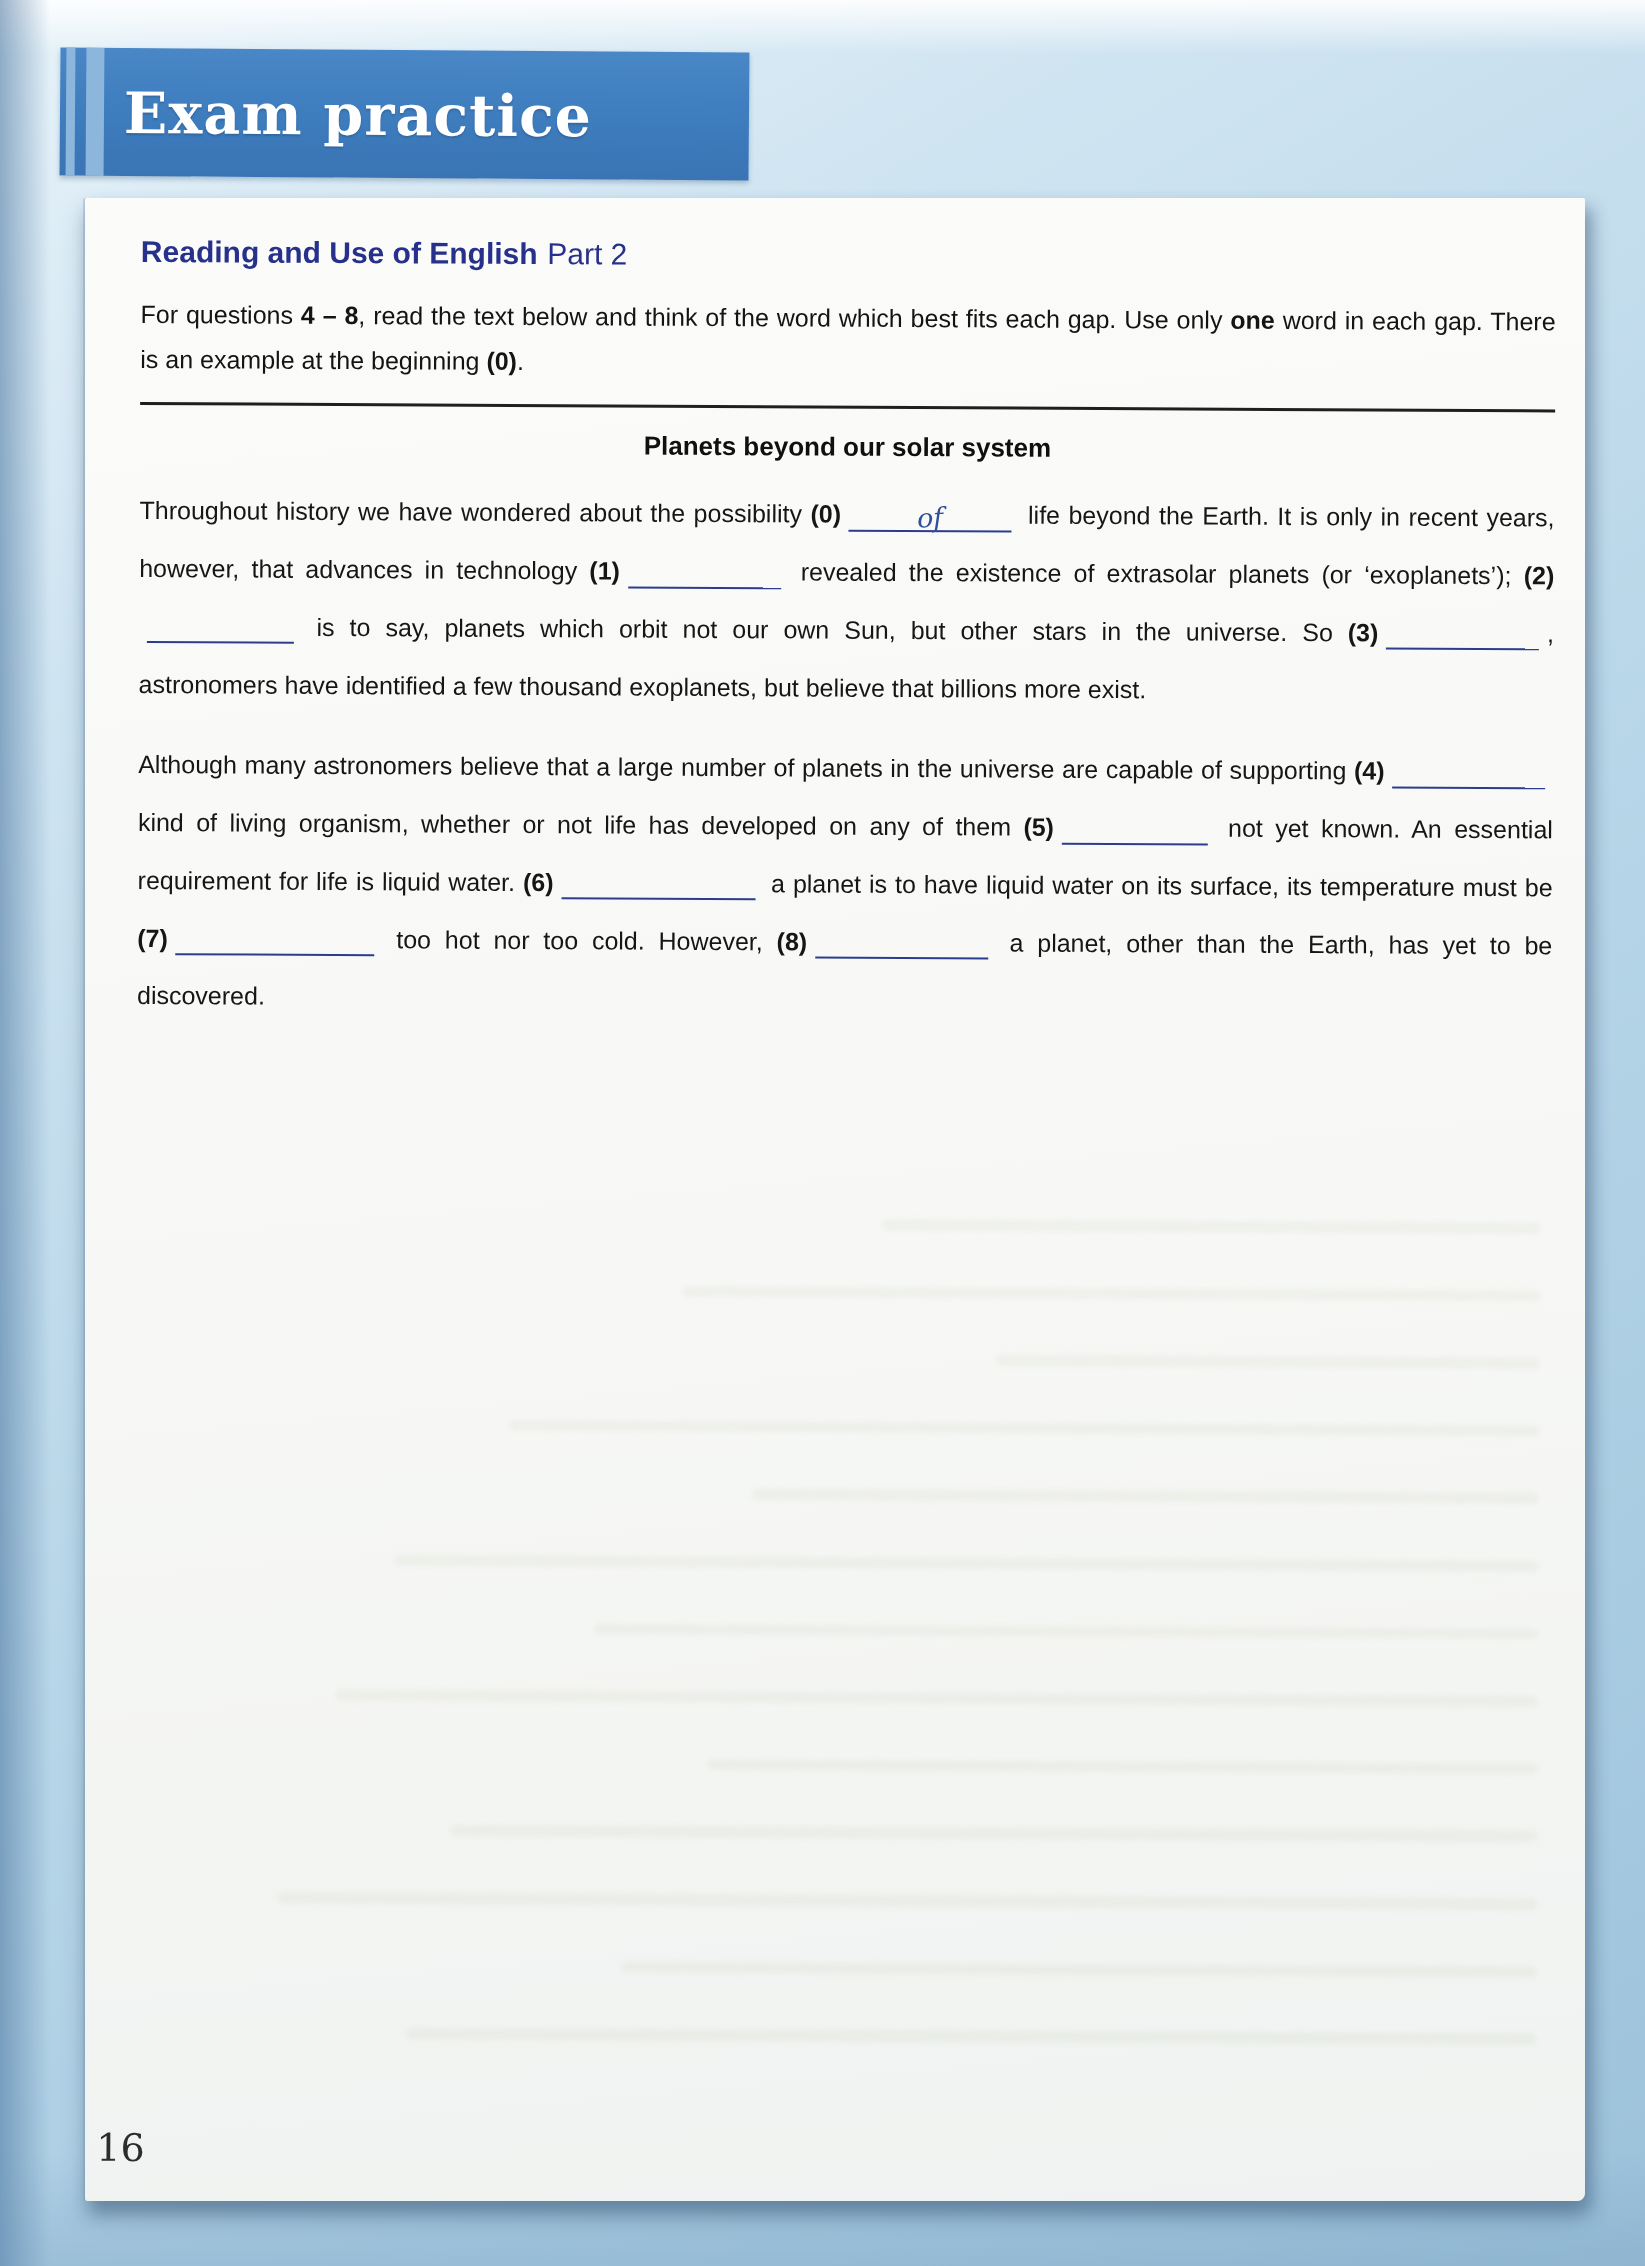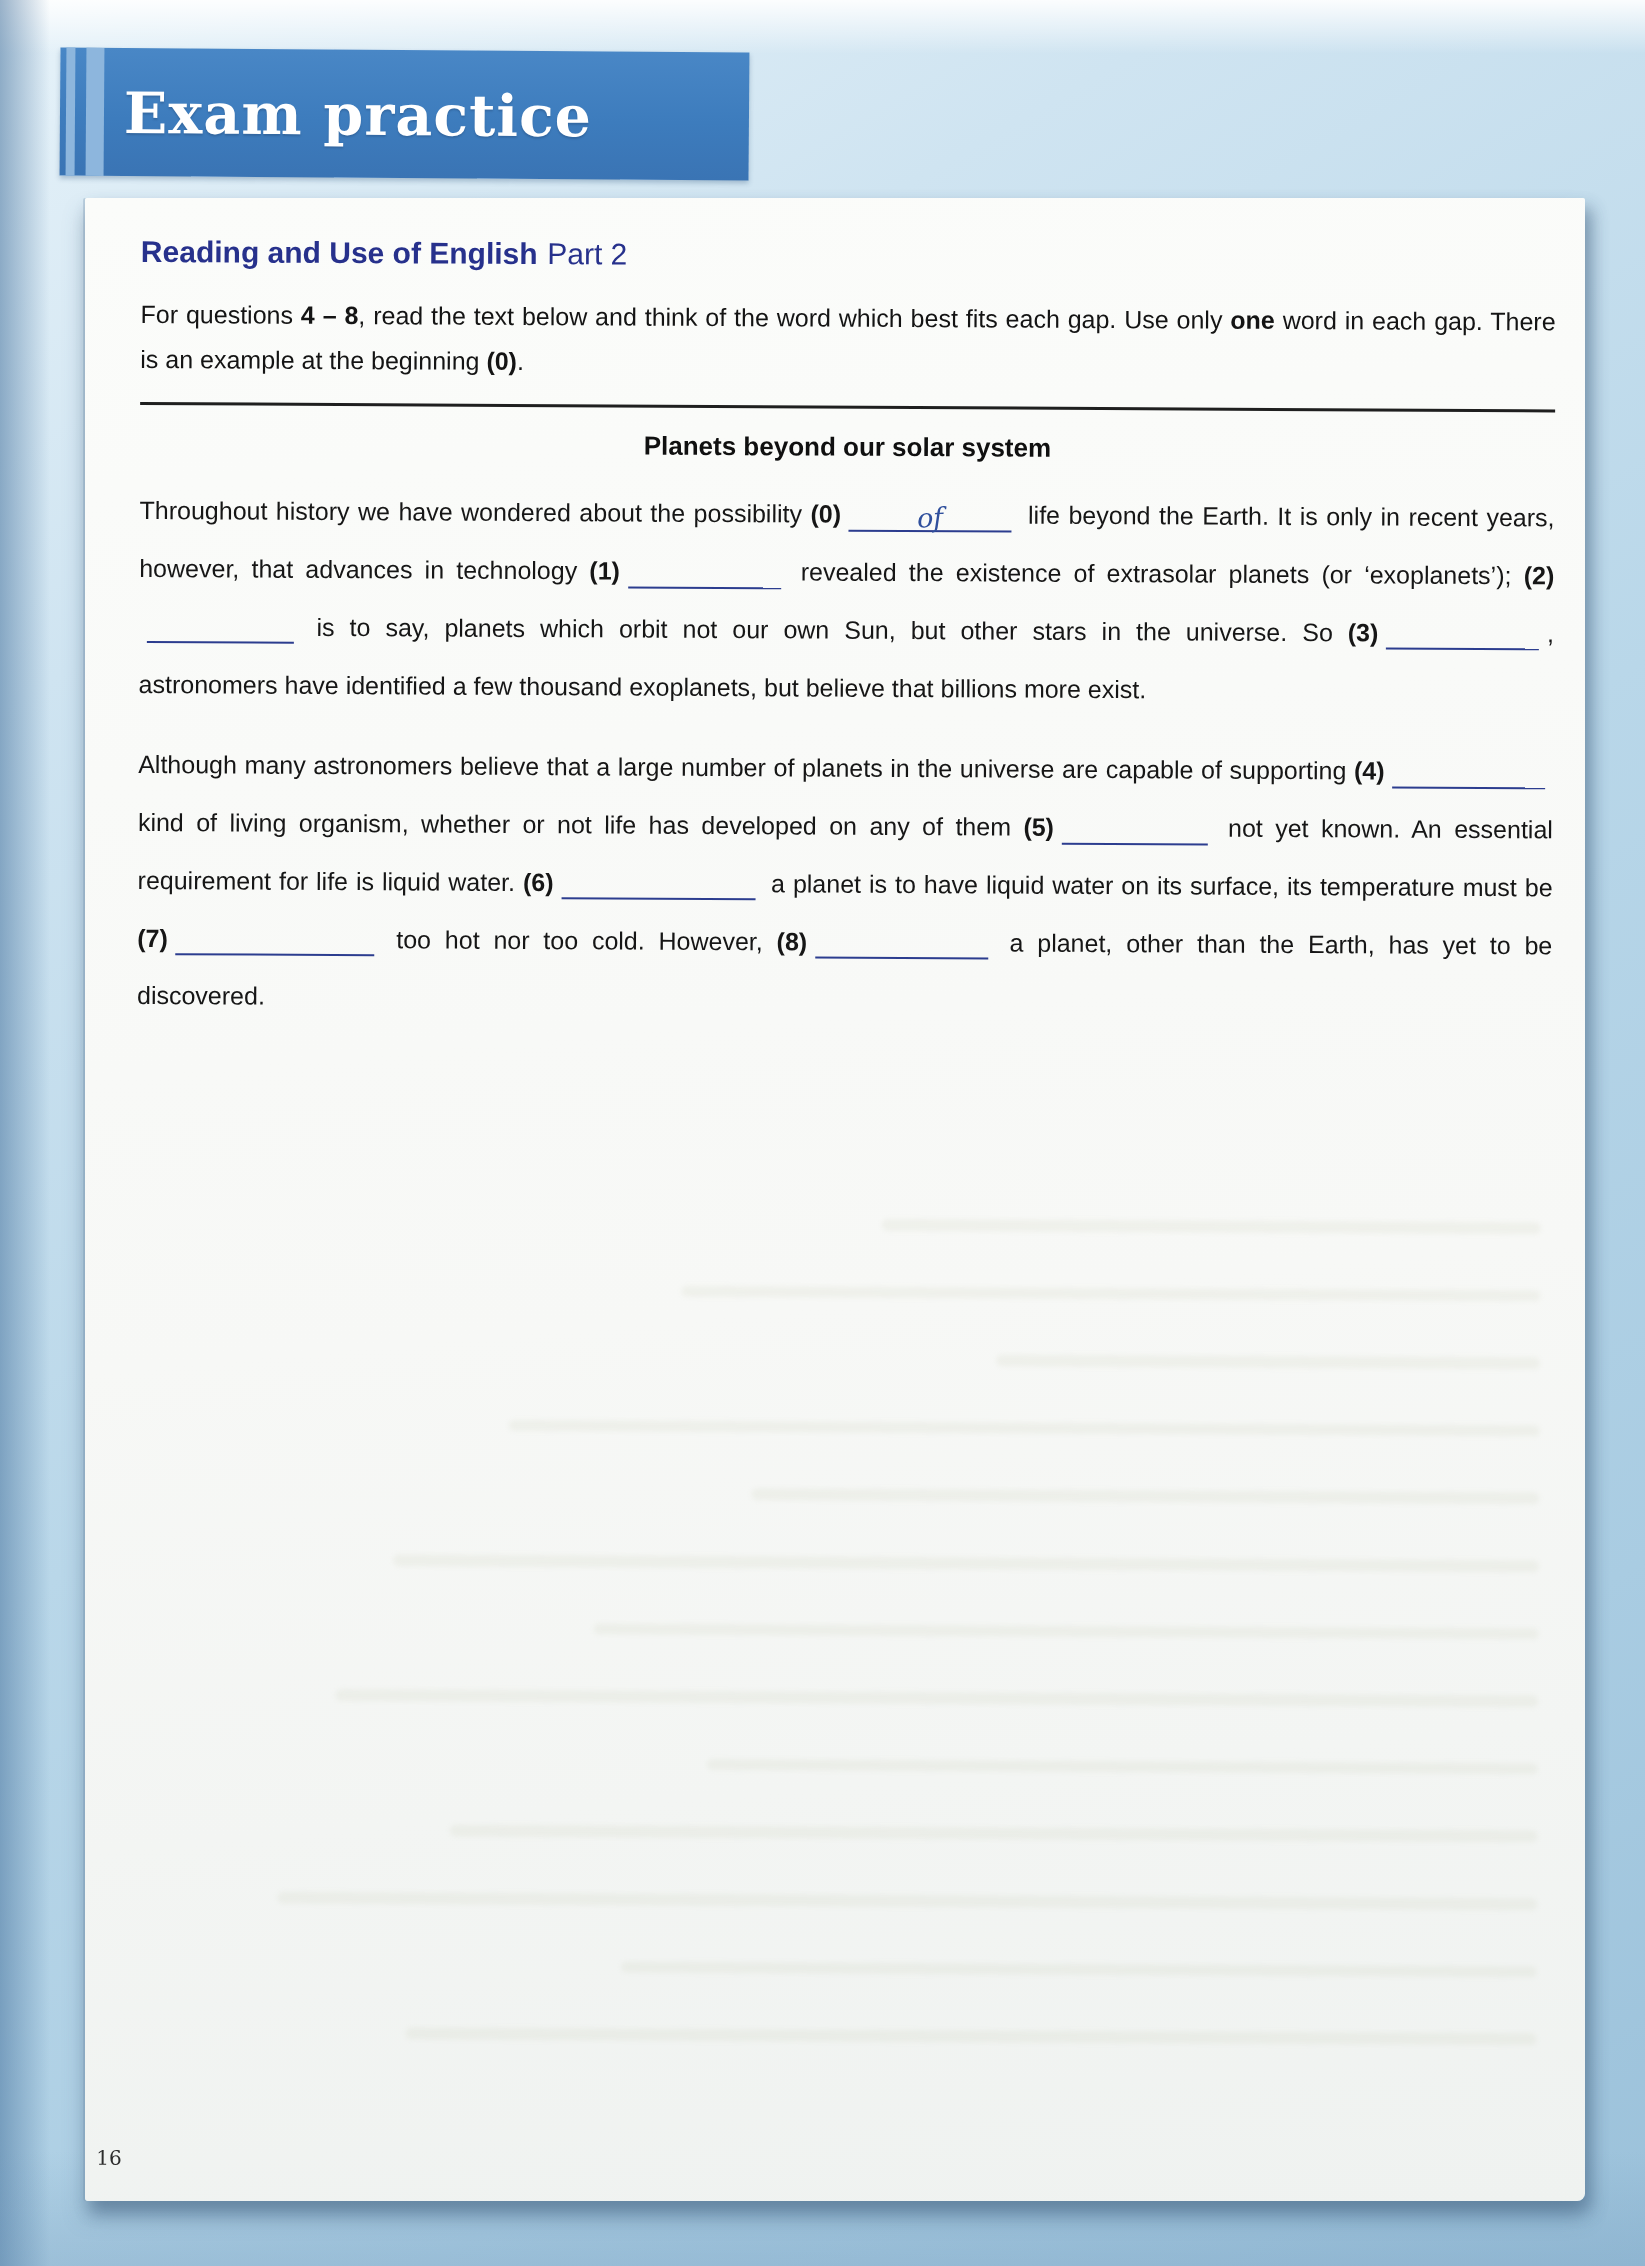--- a/index.html
+++ b/index.html
@@ -79,21 +79,21 @@
   .showthrough .gl:nth-child(7){width:66%;}
   .showthrough .gl:nth-child(8){width:84%;}
   .showthrough .gl:nth-child(9){width:58%;}
   .showthrough .gl:nth-child(10){width:76%;}
   .showthrough .gl:nth-child(11){width:88%;}
   .showthrough .gl:nth-child(12){width:64%;}
   .showthrough .gl:nth-child(13){width:79%;}
   .showthrough .gl:nth-child(14){width:52%;}
   .page-number {
     position:absolute; left:21.3px; bottom:31px;
-    font-family:"DejaVu Serif", serif; font-size:20px; color:#2c2c2c;
+    font-family:"DejaVu Serif", serif; font-size:38px; color:#2c2c2c;
   }
 </style>
 </head>
 <body>
 
 <div>
   <div class="top-pale"></div>
   <div class="spine"></div>
   <div class="bottom-tint"></div>
 

